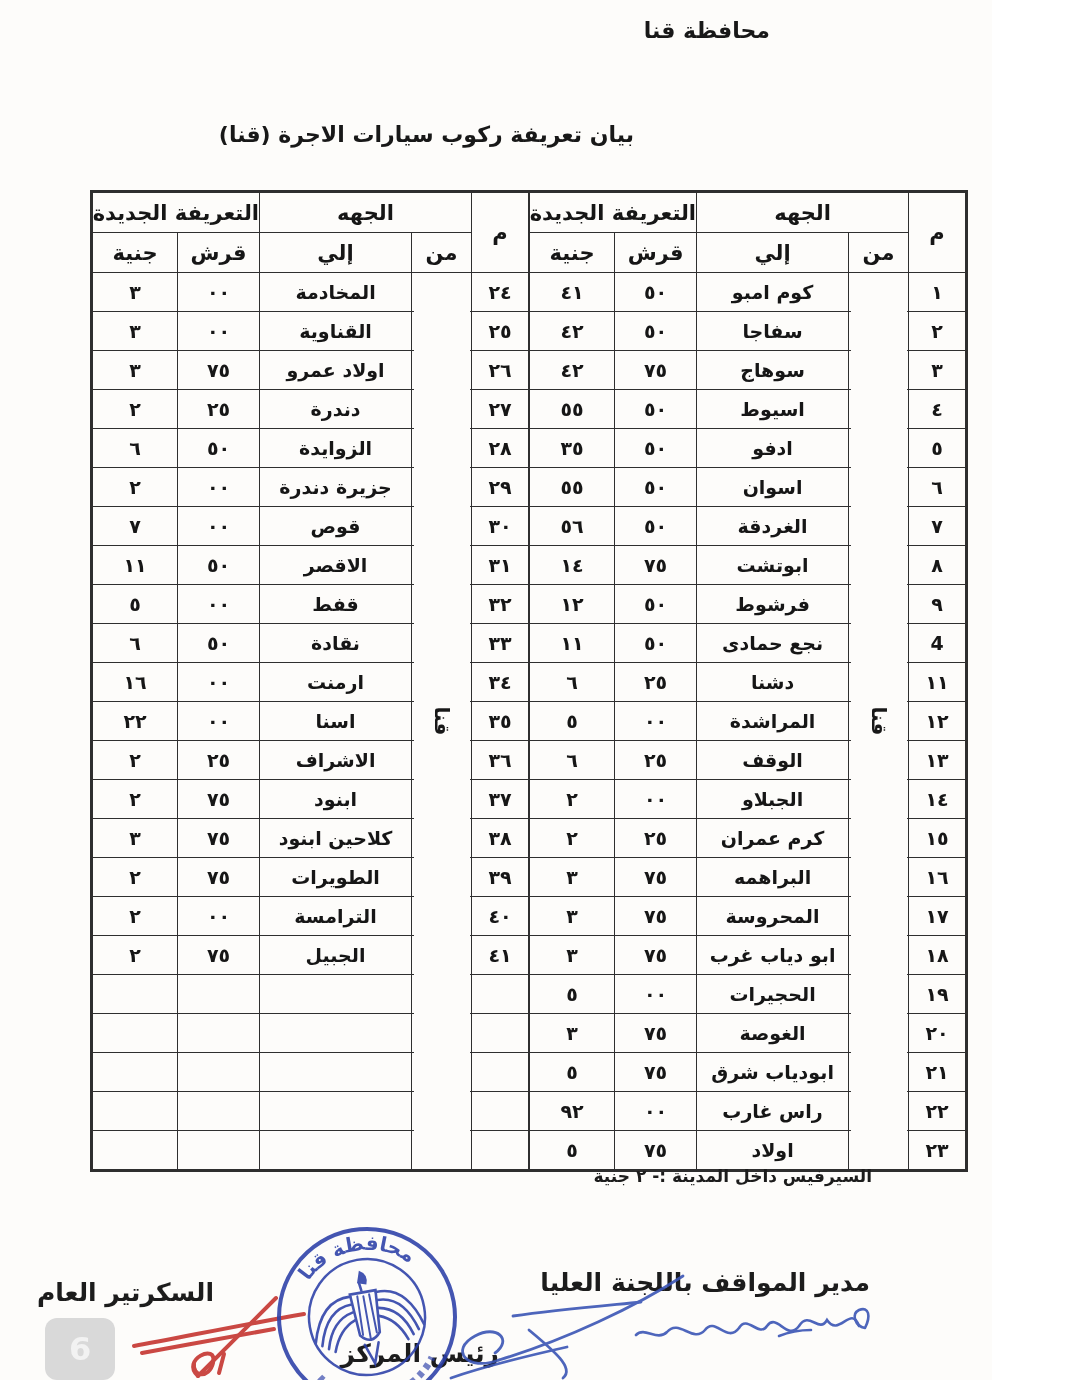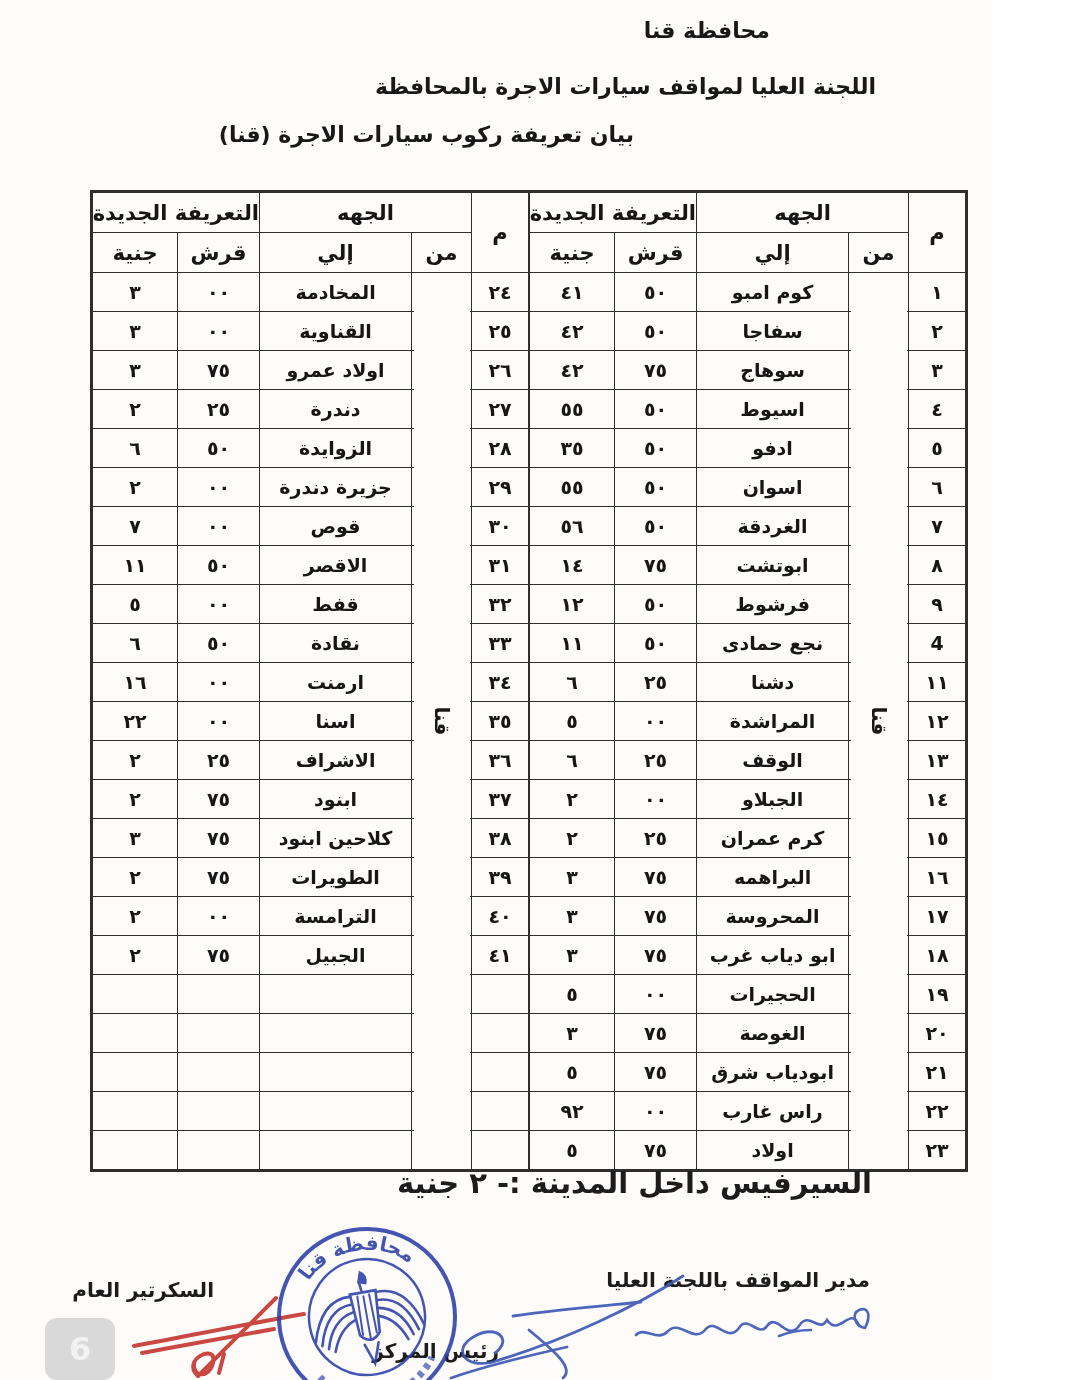--- a/index.html
+++ b/index.html
@@ -41,45 +41,44 @@
   
   .from-mask {
     position:absolute; right:59px; width:56px; top:82px; bottom:3px;
     background:#fdfcfa; display:flex; align-items:center; justify-content:center;
   }
   .from-mask span {
     display:block; transform:rotate(90deg); font-weight:bold; font-size:20px; color:#181818;
   }
 
   
-  .note { position:absolute; font-weight:bold; font-size:29px; white-space:nowrap; color:#1c1c1c; }
+  .note { position:absolute; font-weight:bold; font-size:17px; white-space:nowrap; color:#1c1c1c; }
   .note1 { top:1166px; right:120px; }
   .note2 { top:1216px; right:163px; }
 
   
-  .sig-title { position:absolute; font-weight:bold; font-size:20px; white-space:nowrap; color:#1c1c1c; }
+  .sig-title { position:absolute; font-weight:bold; font-size:25px; white-space:nowrap; color:#1c1c1c; }
   .sig-manager   { top:1268px; right:122px; }
   .sig-chief     { top:1339px; right:493px; }
   .sig-secretary { top:1278px; right:778px; }
   .svg-abs { position:absolute; }
 
   
   .page-badge {
     position:absolute; left:45px; top:1318px; width:70px; height:62px;
     background:#d9d9d9; border-radius:12px; color:#f2f2f2;
     font-size:32px; font-weight:bold; display:flex; align-items:center; justify-content:center;
   }
 </style>
 </head>
 <body>
 
 <div class="page">
 
   <div class="title t1">محافظة قنا</div>
-  <div class="title t2">اللجنة العليا لمواقف سيارات الاجرة بالمحافظة</div>
   <div class="title t3">بيان تعريفة ركوب سيارات الاجرة (قنا)</div>
 
   <div class="tables">
 
     <div class="subtable-wrap">
       <table class="fare" dir="rtl">
         <colgroup>
           <col class="w-num">
             <col class="w-from">
             <col class="w-to">

